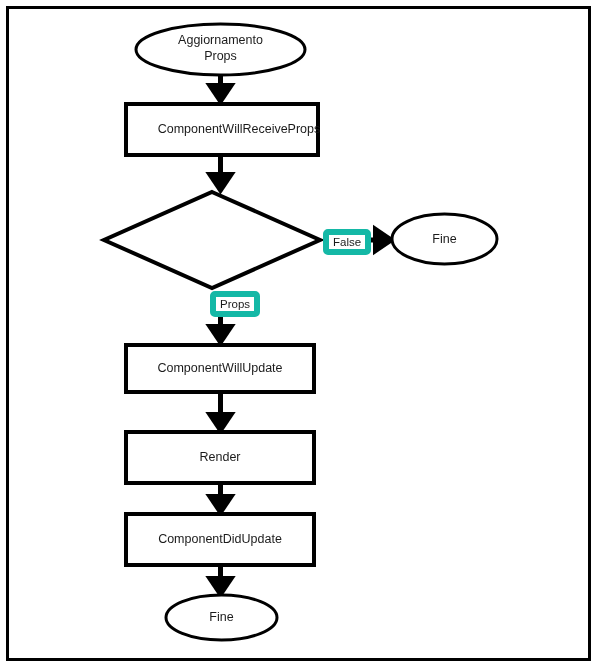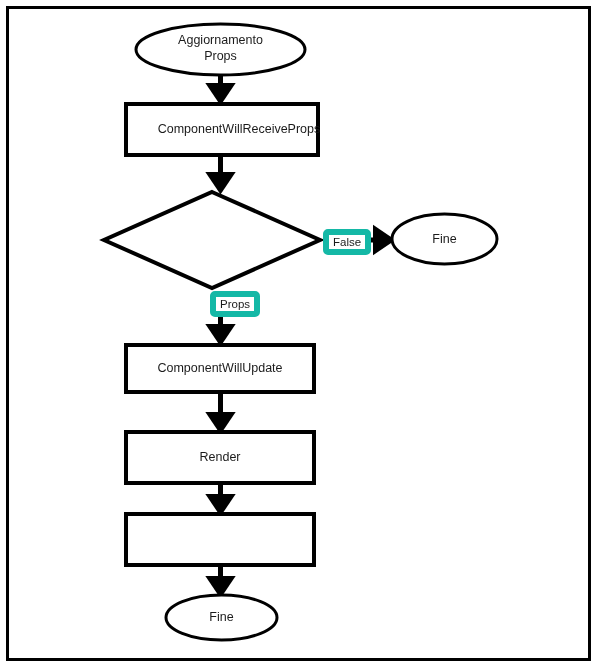--- a/index.html
+++ b/index.html
@@ -109,20 +109,21 @@
 
   <div class="node-text node-label" style="left:143px; top:122px; width:192px;">ComponentWillReceiveProps</div>
 
 
   <div class="node-text node-label" style="left:392px; top:232px; width:105px;">Fine</div>
 
   <div class="node-text node-label" style="left:126px; top:361px; width:188px;">ComponentWillUpdate</div>
 
   <div class="node-text node-label" style="left:126px; top:450px; width:188px;">Render</div>
 
+  <div class="node-text node-label" style="left:126px; top:532px; width:188px;">ComponentDidUpdate</div>
 
   <div class="node-text node-label" style="left:166px; top:610px; width:111px;">Fine</div>
 
   <div class="edge-label" style="left:323px; top:229px;">False</div>
 
   <div class="edge-label" style="left:210px; top:291px;">Props</div>
 
 </div>
 
 </body></html>

